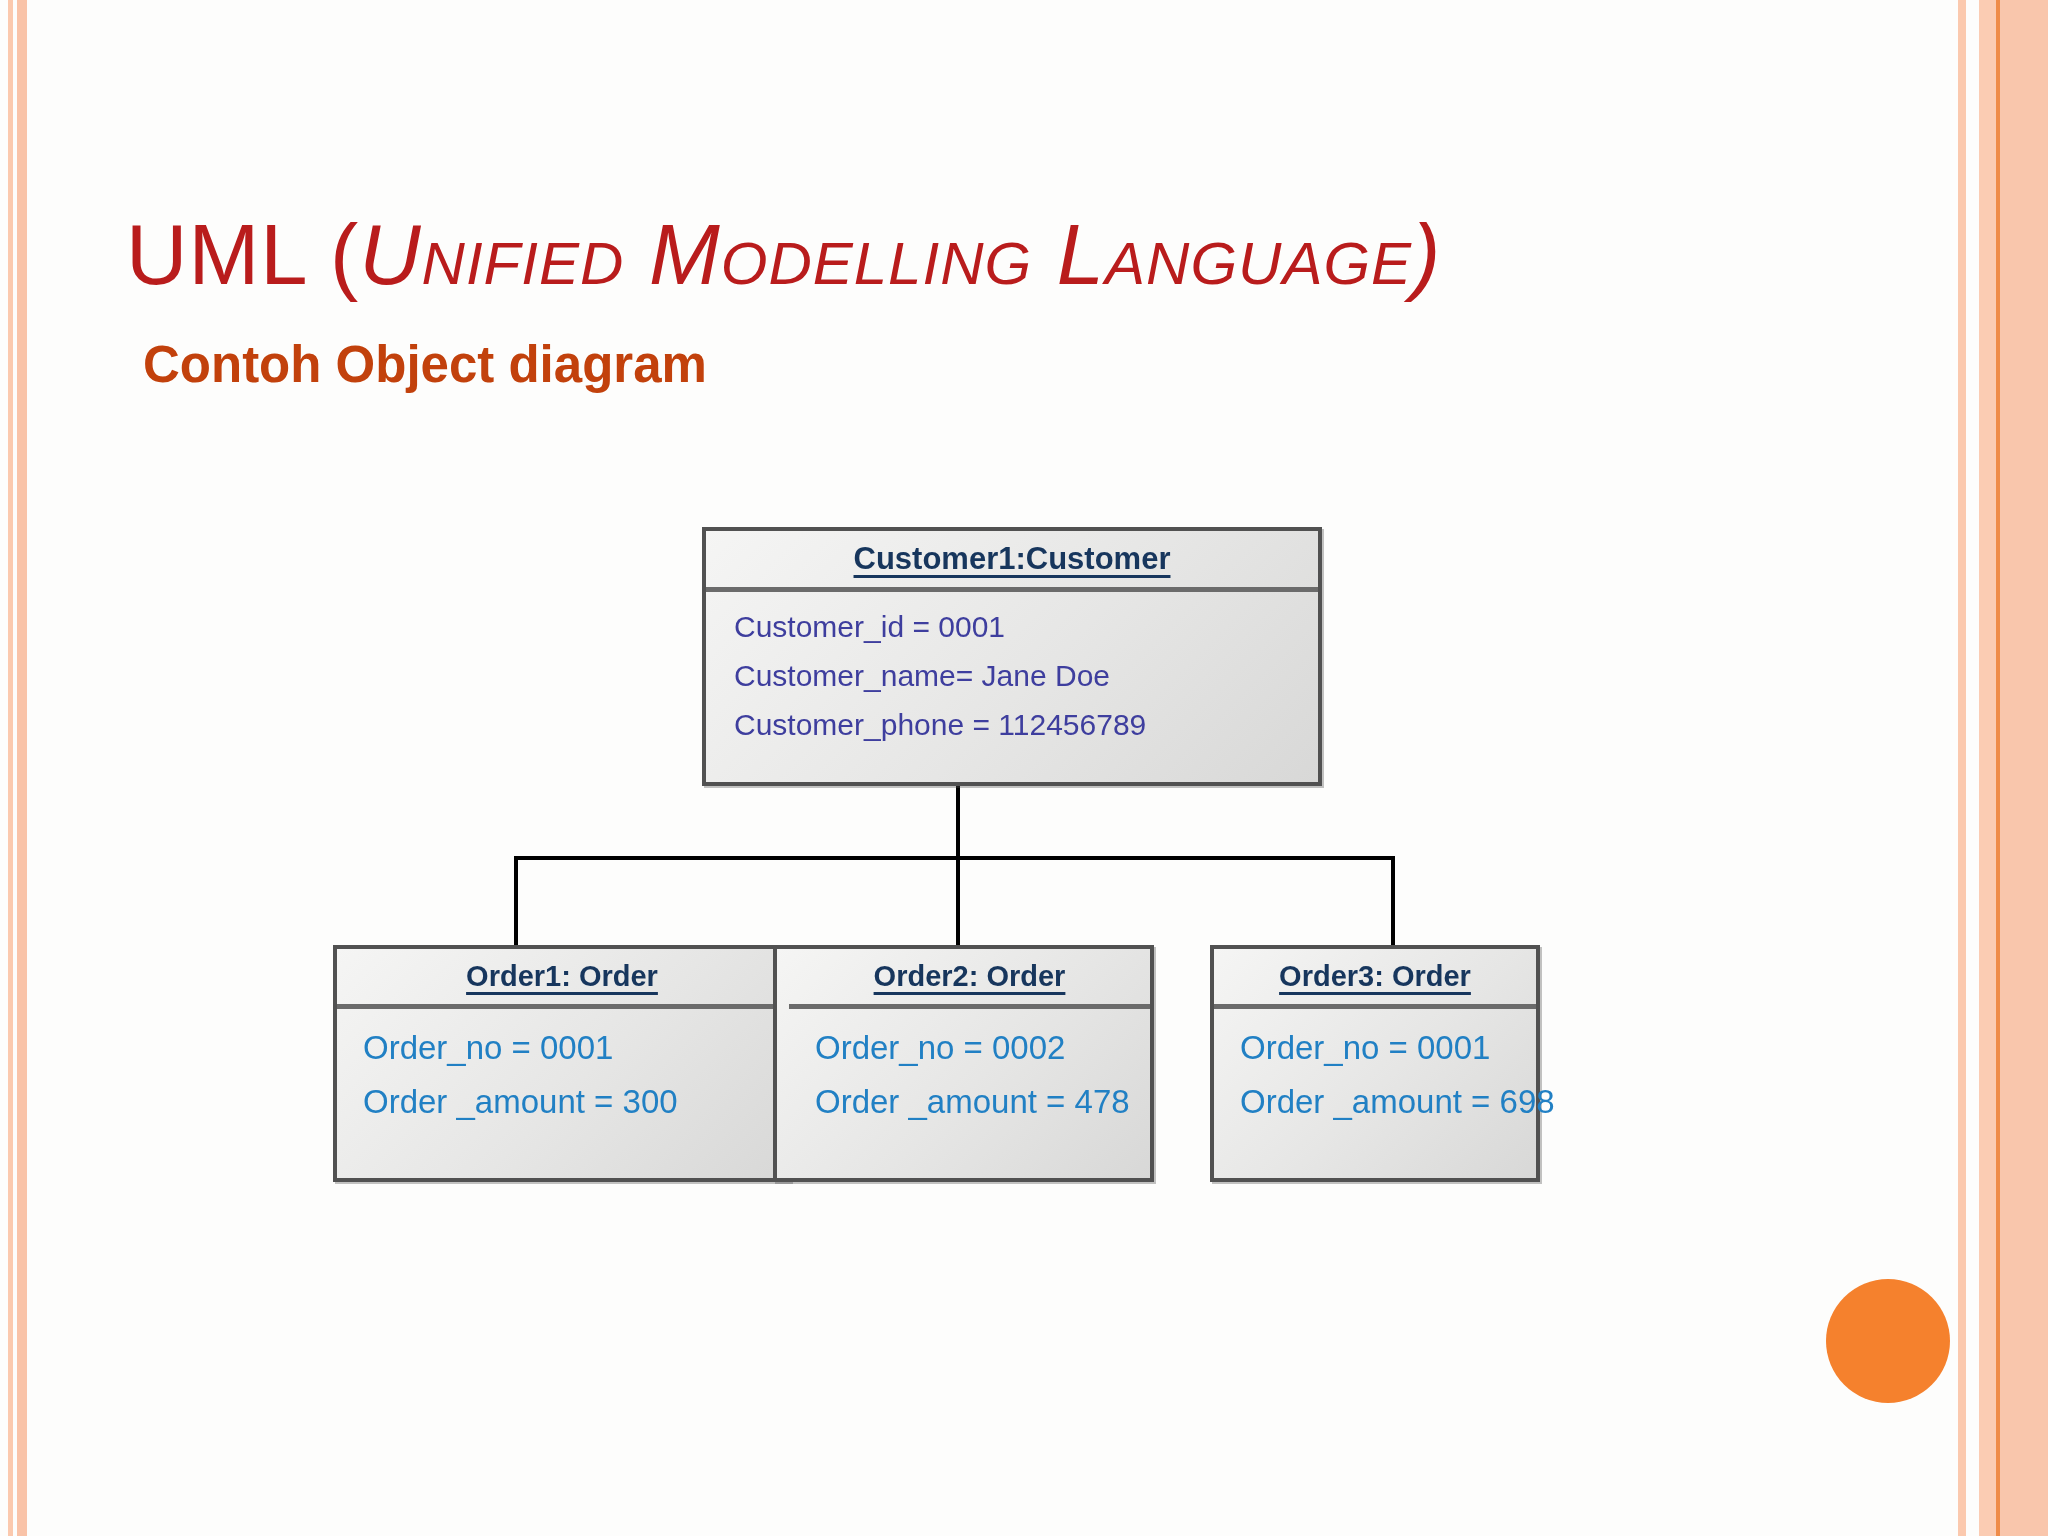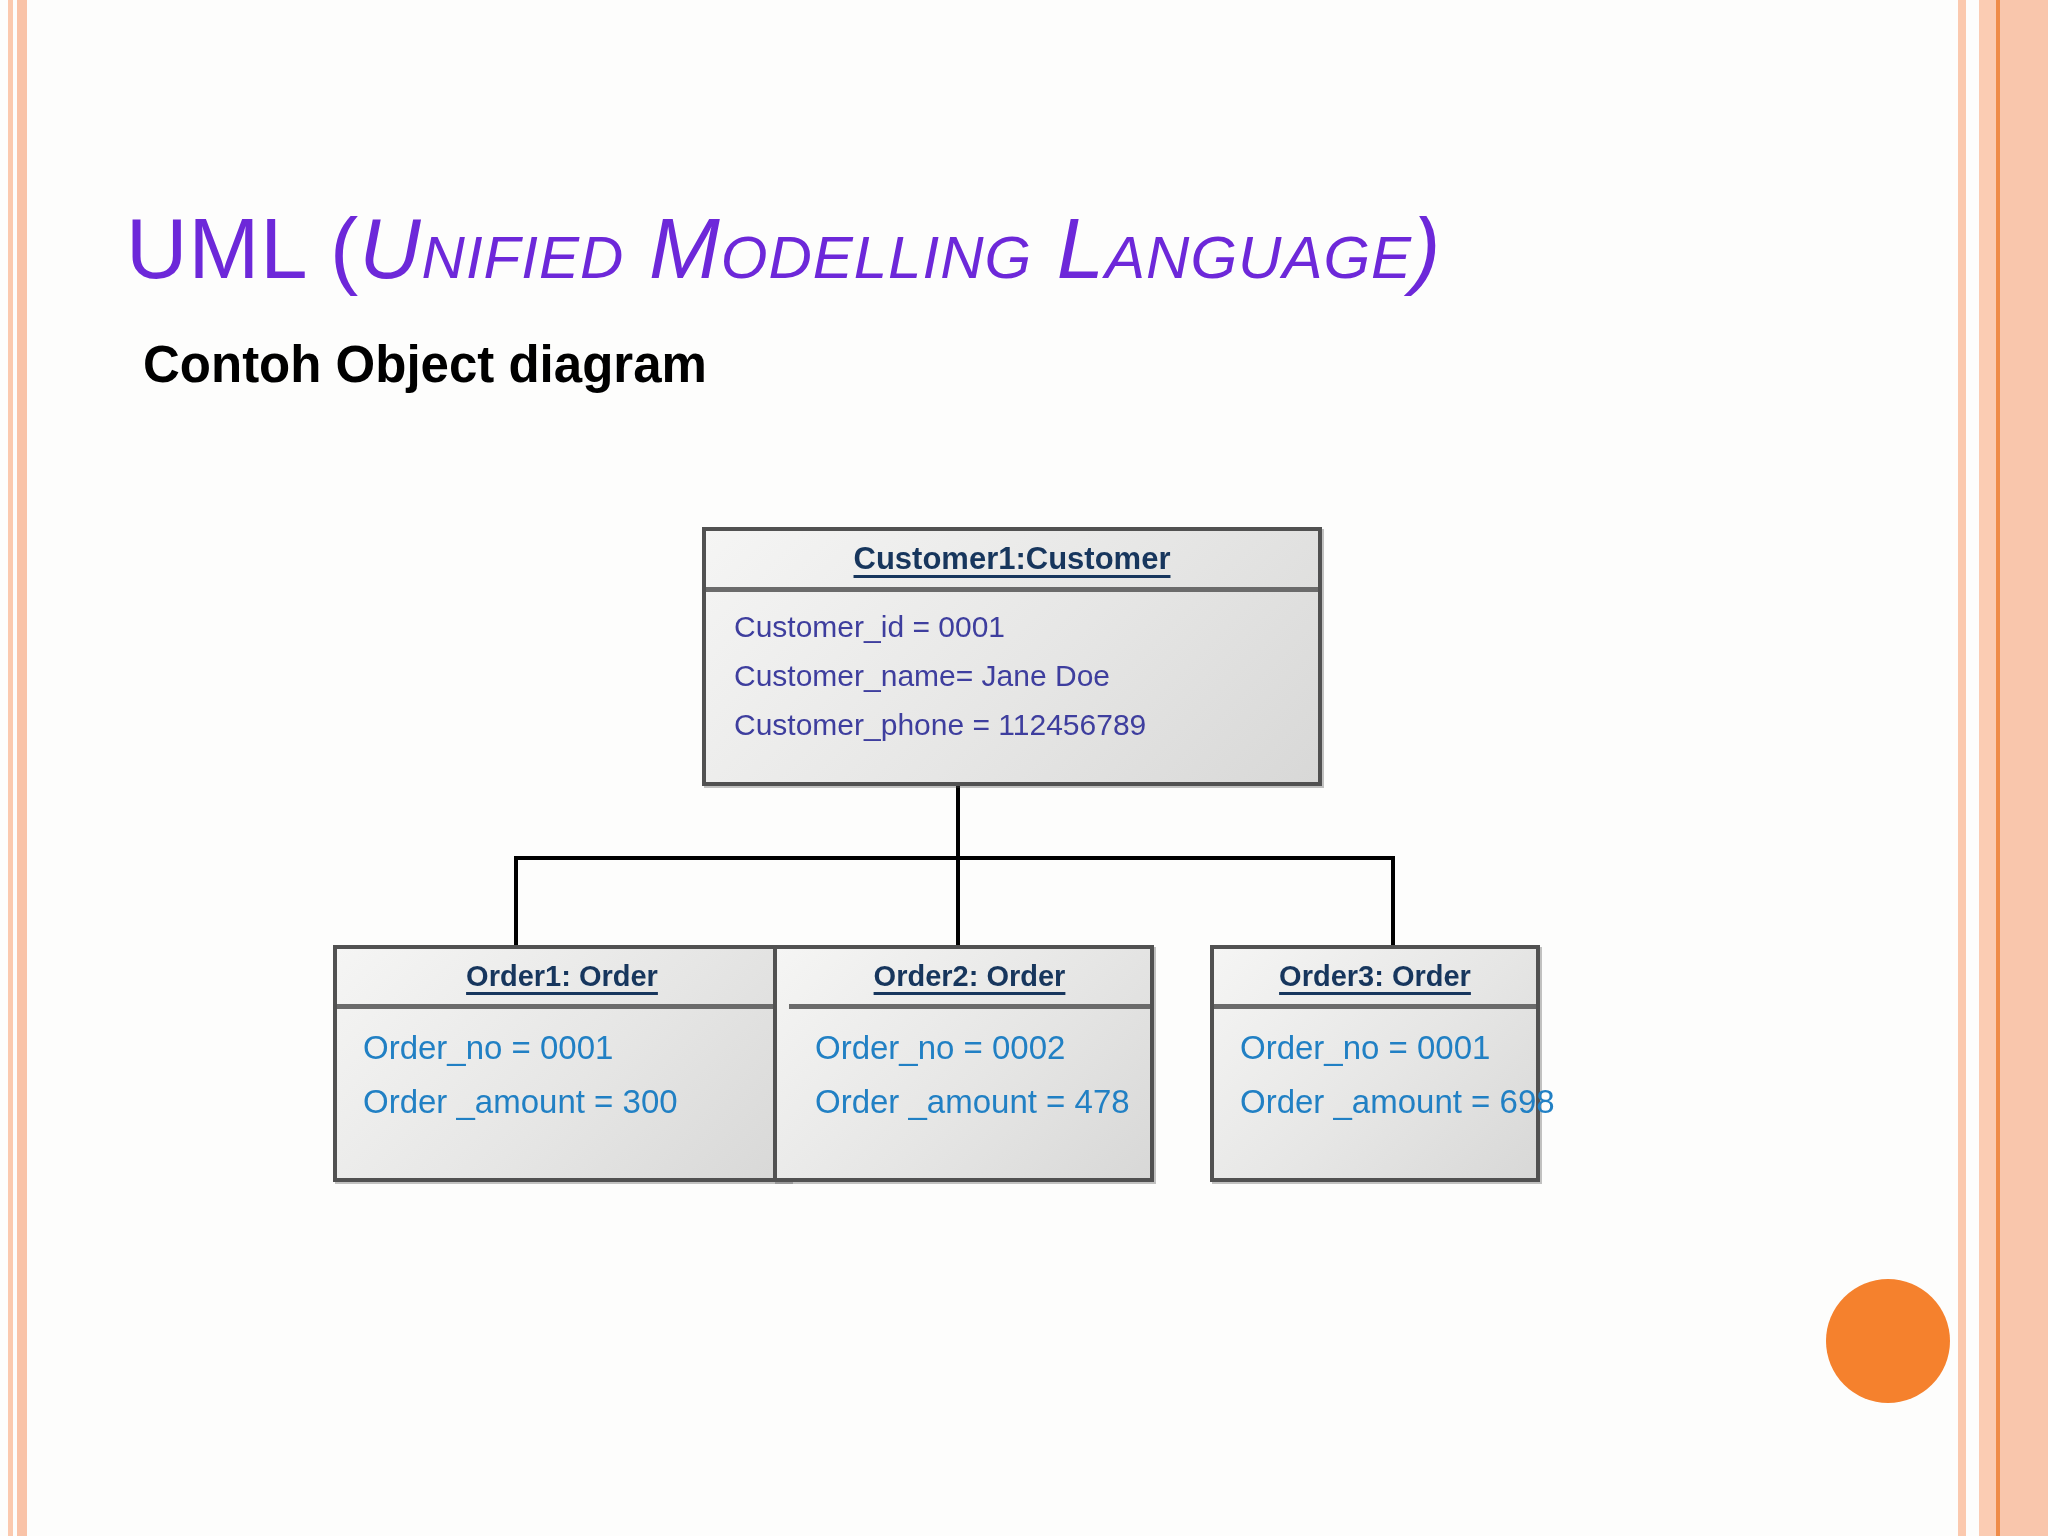--- a/index.html
+++ b/index.html
@@ -29,39 +29,39 @@
     position: absolute;
     left: 1826px; top: 1279px;
     width: 124px; height: 124px;
     border-radius: 50%;
     background: #f5812d;
   }
 
   
   .title {
     position: absolute;
-    left: 126px; top: 206px;
+    left: 126px; top: 212px;
     font-size: 85px;
     line-height: 1;
-    color: #6d28d9;
+    color: #b91c1c;
     letter-spacing: 1px;
     white-space: nowrap;
   }
   .title .emph {
     font-style: italic;
     font-variant: small-caps;
   }
   .title .suffix { font-style: italic; }
   .subtitle {
     position: absolute;
     left: 143px; top: 339px;
     font-size: 51px;
     line-height: 1;
     font-weight: bold;
-    color: #000000;
+    color: #c2410c;
     white-space: nowrap;
   }
 
   
   .uml-box {
     position: absolute;
     box-sizing: border-box;
     border: 4px solid #515151;
     background: linear-gradient(135deg, #f5f5f4 0%, #e6e6e5 55%, #d8d8d7 100%);
     box-shadow: 2px 2px 0 rgba(80,80,80,0.35);

